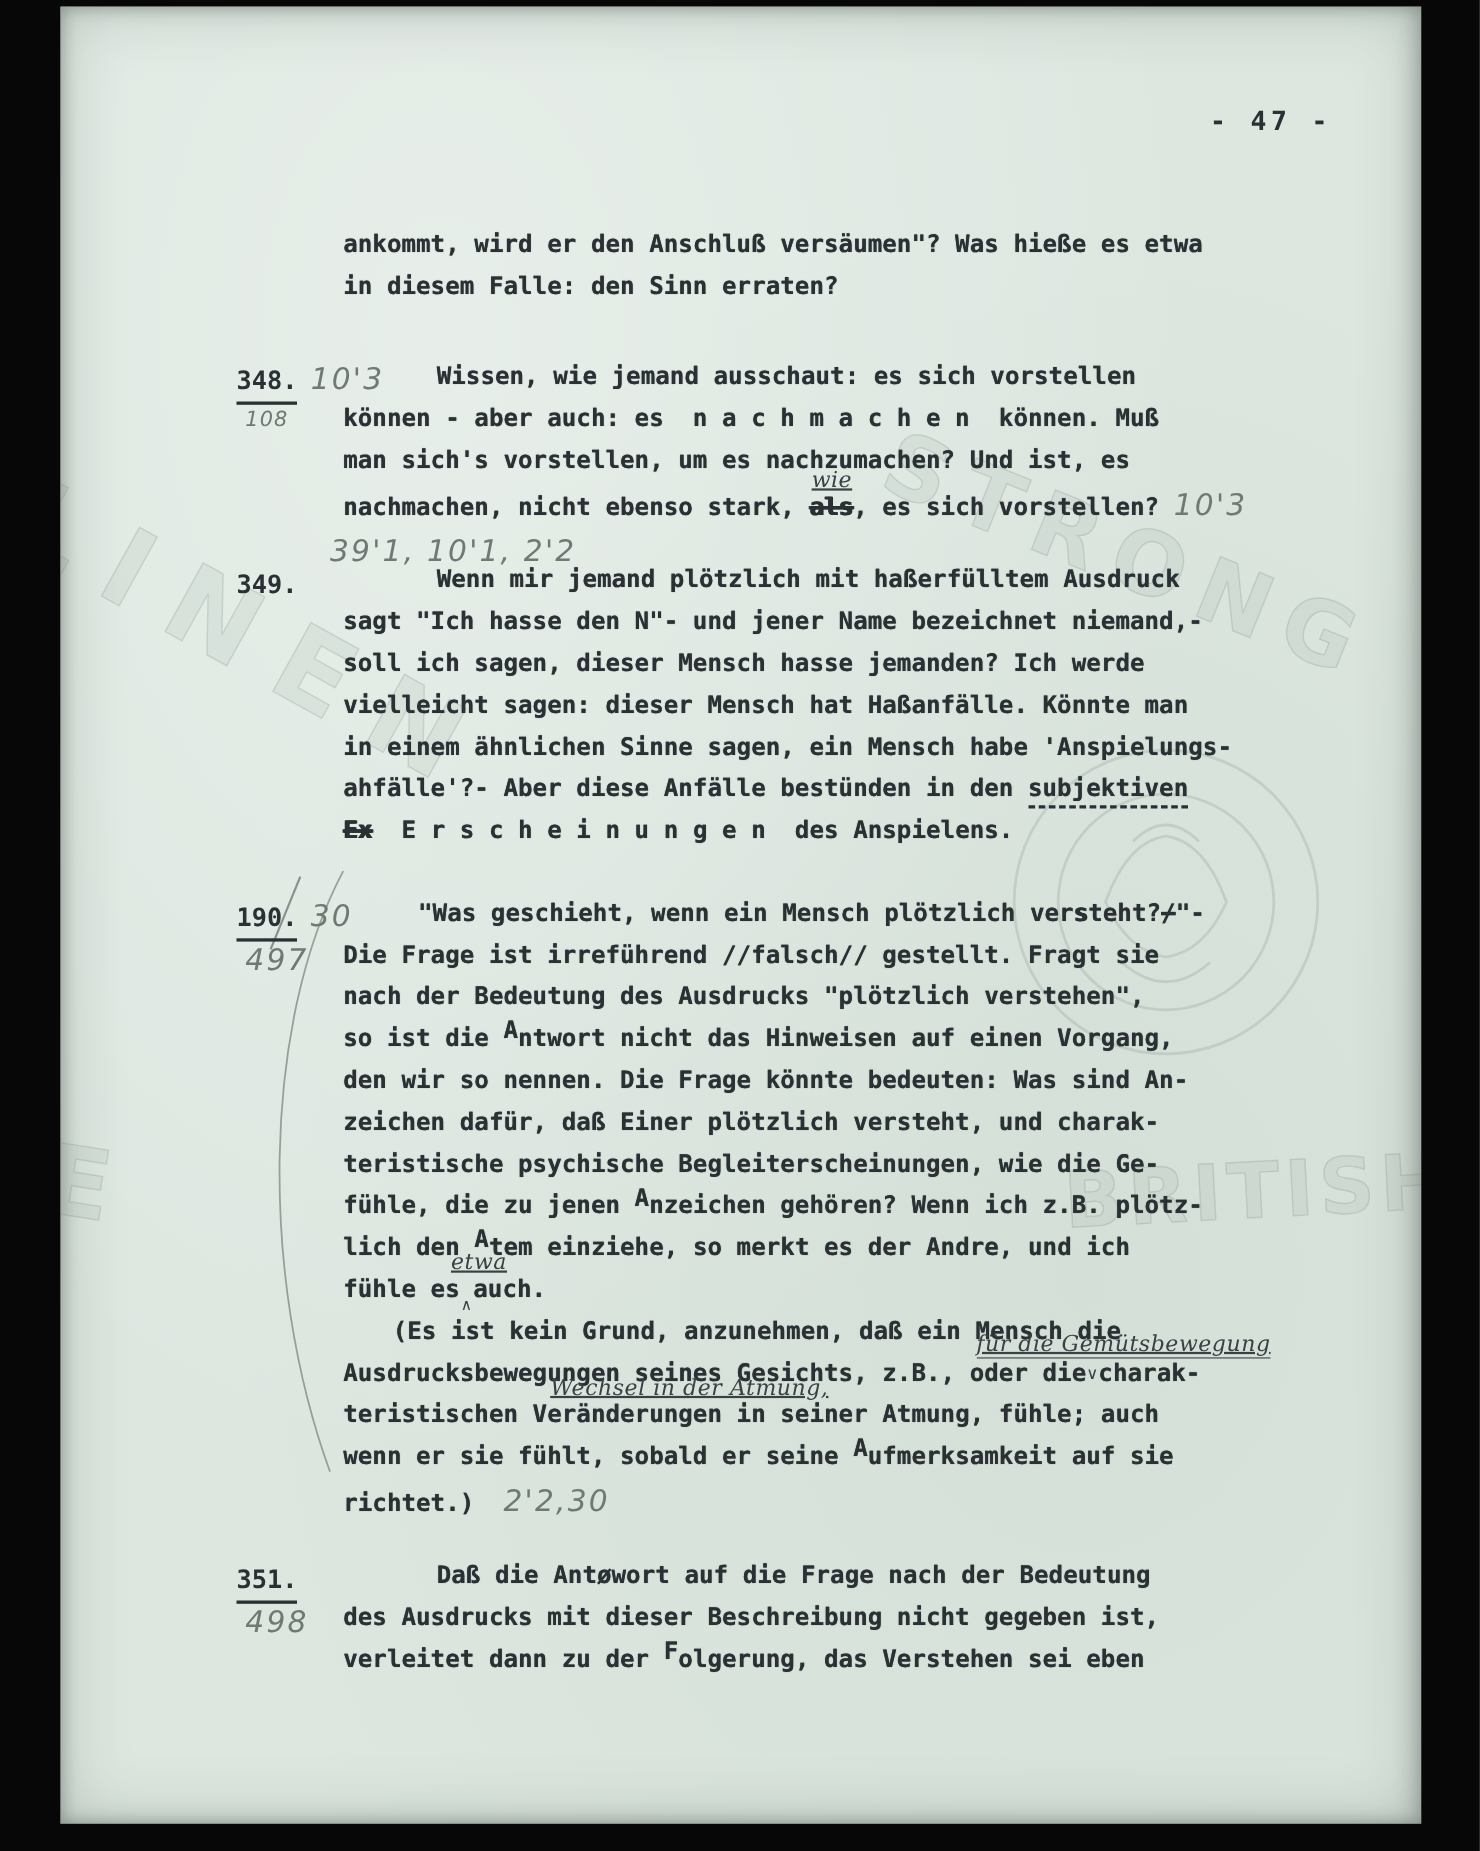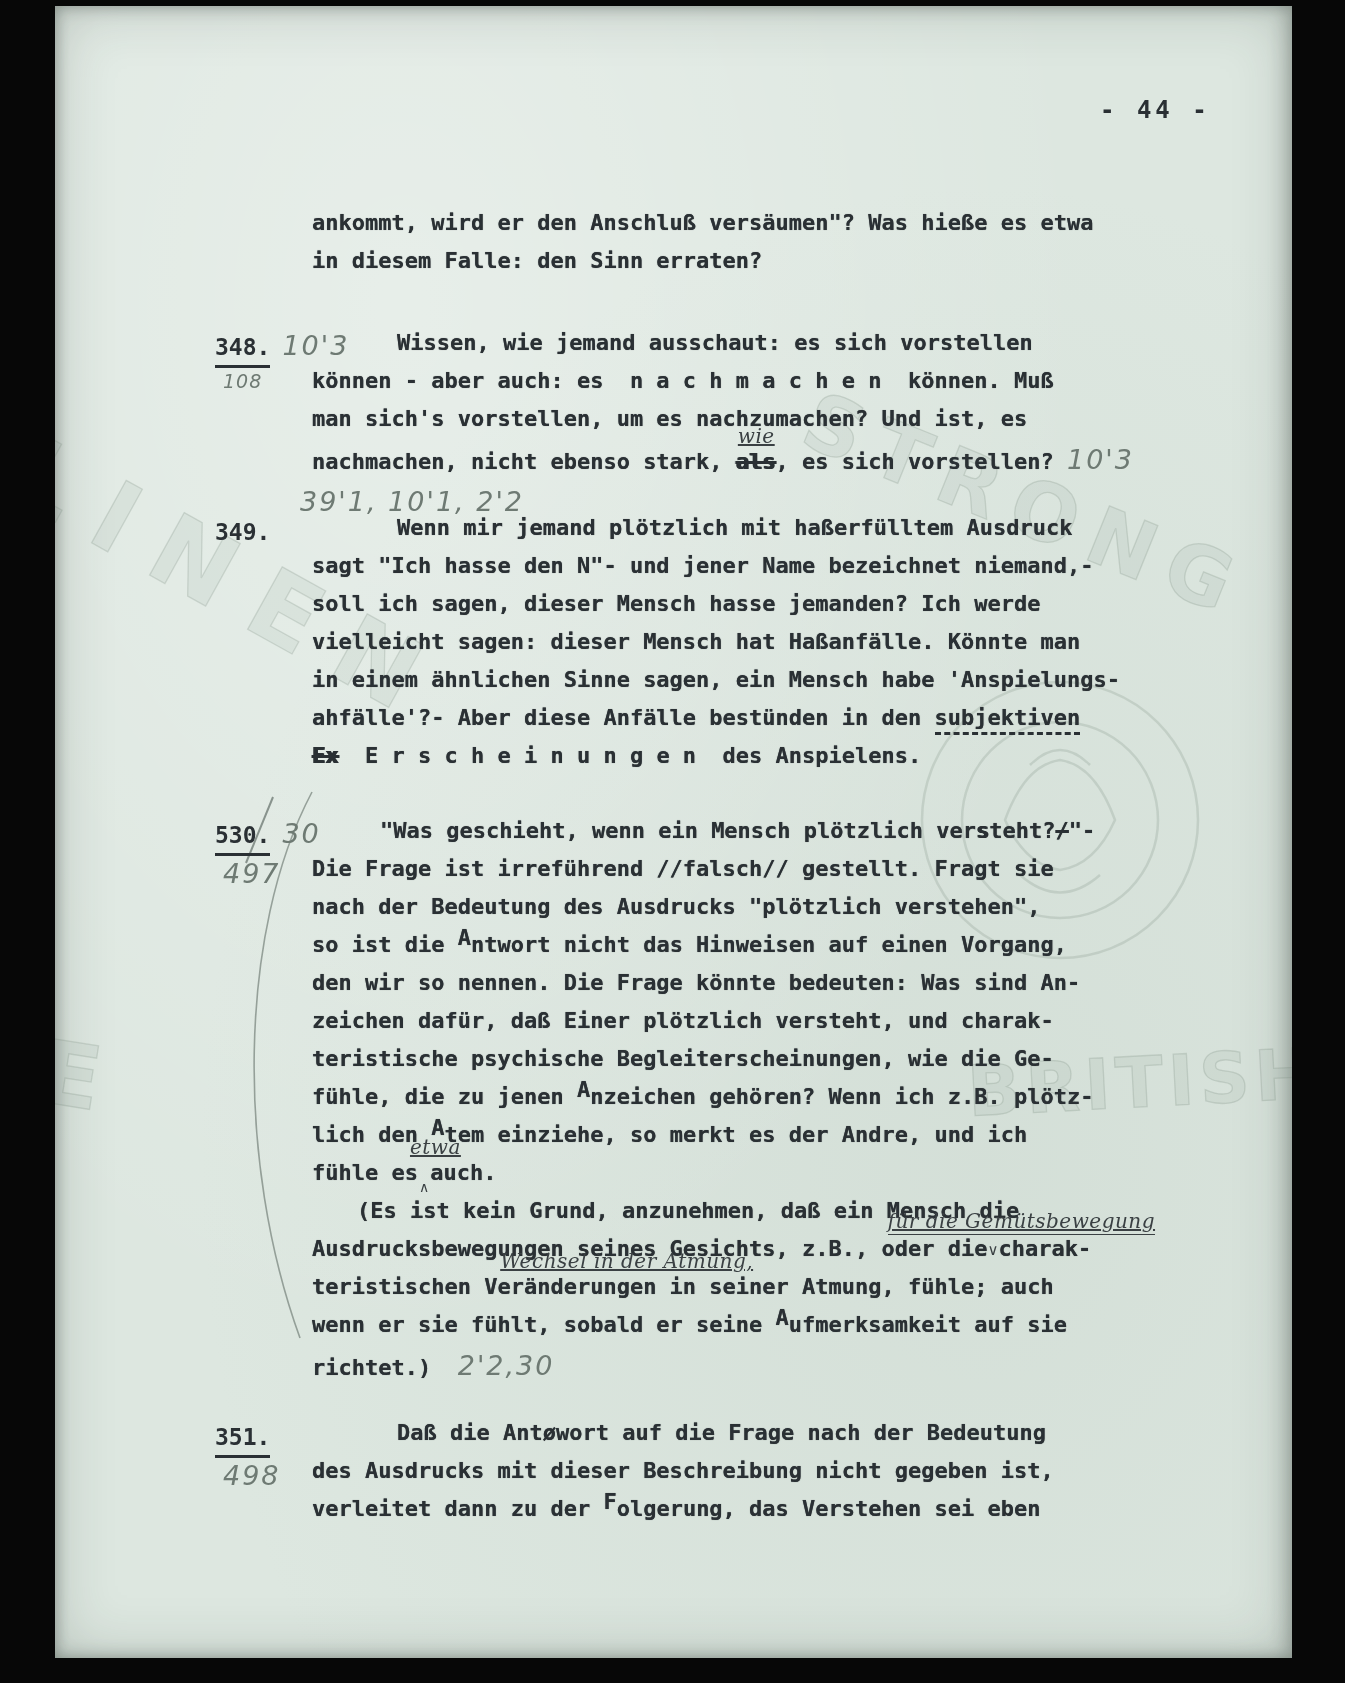--- a/index.html
+++ b/index.html
@@ -69,21 +69,21 @@
         <path d="M 120 95 q 30 -30 60 0 M 110 205 q 40 35 80 0"></path>
       </g>
     </svg>
   </div>
 
   <svg class="overlay" width="1345" height="1683" viewBox="0 0 1345 1683">
     <path d="M 312 792 C 238 932 236 1162 300 1338" fill="none" stroke="rgba(88,100,93,0.55)" stroke-width="1.6"></path>
     <path d="M 273 797 L 246 863" fill="none" stroke="rgba(88,100,93,0.65)" stroke-width="2"></path>
   </svg>
 
-  <div class="pageno">- 44 -</div>
+  <div class="pageno">- 47 -</div>
   <div id="content">
       <div class="block" style="top: 210px;">
         <div class="lines">
           <div class="line"><span>ankommt, wird er den Anschluß versäumen"? Was hieße es etwa</span></div>
           <div class="line"><span>in diesem Falle: den Sinn erraten?</span></div>
         </div>
       </div>
       <div class="block" style="top: 330px;">
         <div class="mnum"><span class="num u">348.</span><span class="hw-right sg-pencil">10'3</span><div class="hw-below sg-pencil-sm">108</div></div>
         <div class="lines">
@@ -100,21 +100,21 @@
           <div class="line" style="padding-left: 85px;"><span>Wenn mir jemand plötzlich mit haßerfülltem Ausdruck</span></div>
           <div class="line"><span>sagt "Ich hasse den N"- und jener Name bezeichnet niemand,-</span></div>
           <div class="line"><span>soll ich sagen, dieser Mensch hasse jemanden? Ich werde</span></div>
           <div class="line"><span>vielleicht sagen: dieser Mensch hat Haßanfälle. Könnte man</span></div>
           <div class="line"><span>in einem ähnlichen Sinne sagen, ein Mensch habe 'Anspielungs-</span></div>
           <div class="line"><span>ahfälle'?- Aber diese Anfälle bestünden in den </span><span class="sg-udash">subjektiven</span></div>
           <div class="line"><span class="sg-strike sg-bold">Ex</span><span>  E r s c h e i n u n g e n  des Anspielens.</span></div>
         </div>
       </div>
       <div class="block" style="top: 818px;">
-        <div class="mnum"><span class="num u">530.</span><span class="hw-right sg-pencil">30</span><div class="hw-below sg-pencil">497</div></div>
+        <div class="mnum"><span class="num u">190.</span><span class="hw-right sg-pencil">30</span><div class="hw-below sg-pencil">497</div></div>
         <div class="lines">
           <div class="line" style="padding-left: 68px;"><span>"Was geschieht, wenn ein Mensch plötzlich ver</span><span class="sg-bold">s</span><span>teht?</span><span class="sg-strike">/</span><span>"-</span></div>
           <div class="line"><span>Die Frage ist irreführend //falsch// gestellt. Fragt sie</span></div>
           <div class="line"><span>nach der Bedeutung des Ausdrucks "plötzlich verstehen",</span></div>
           <div class="line"><span>so ist die </span><span class="sg-sup">A</span><span>ntwort nicht das Hinweisen auf einen Vorgang,</span></div>
           <div class="line"><span>den wir so nennen. Die Frage könnte bedeuten: Was sind An-</span></div>
           <div class="line"><span>zeichen dafür, daß Einer plötzlich versteht, und charak-</span></div>
           <div class="line"><span>teristische psychische Begleiterscheinungen, wie die Ge-</span></div>
           <div class="line"><span>fühle, die zu jenen </span><span class="sg-sup">A</span><span>nzeichen gehören? Wenn ich z.B. plötz-</span></div>
           <div class="line"><span>lich den </span><span class="sg-sup">A</span><span>tem einziehe, so merkt es der Andre, und ich</span></div>

